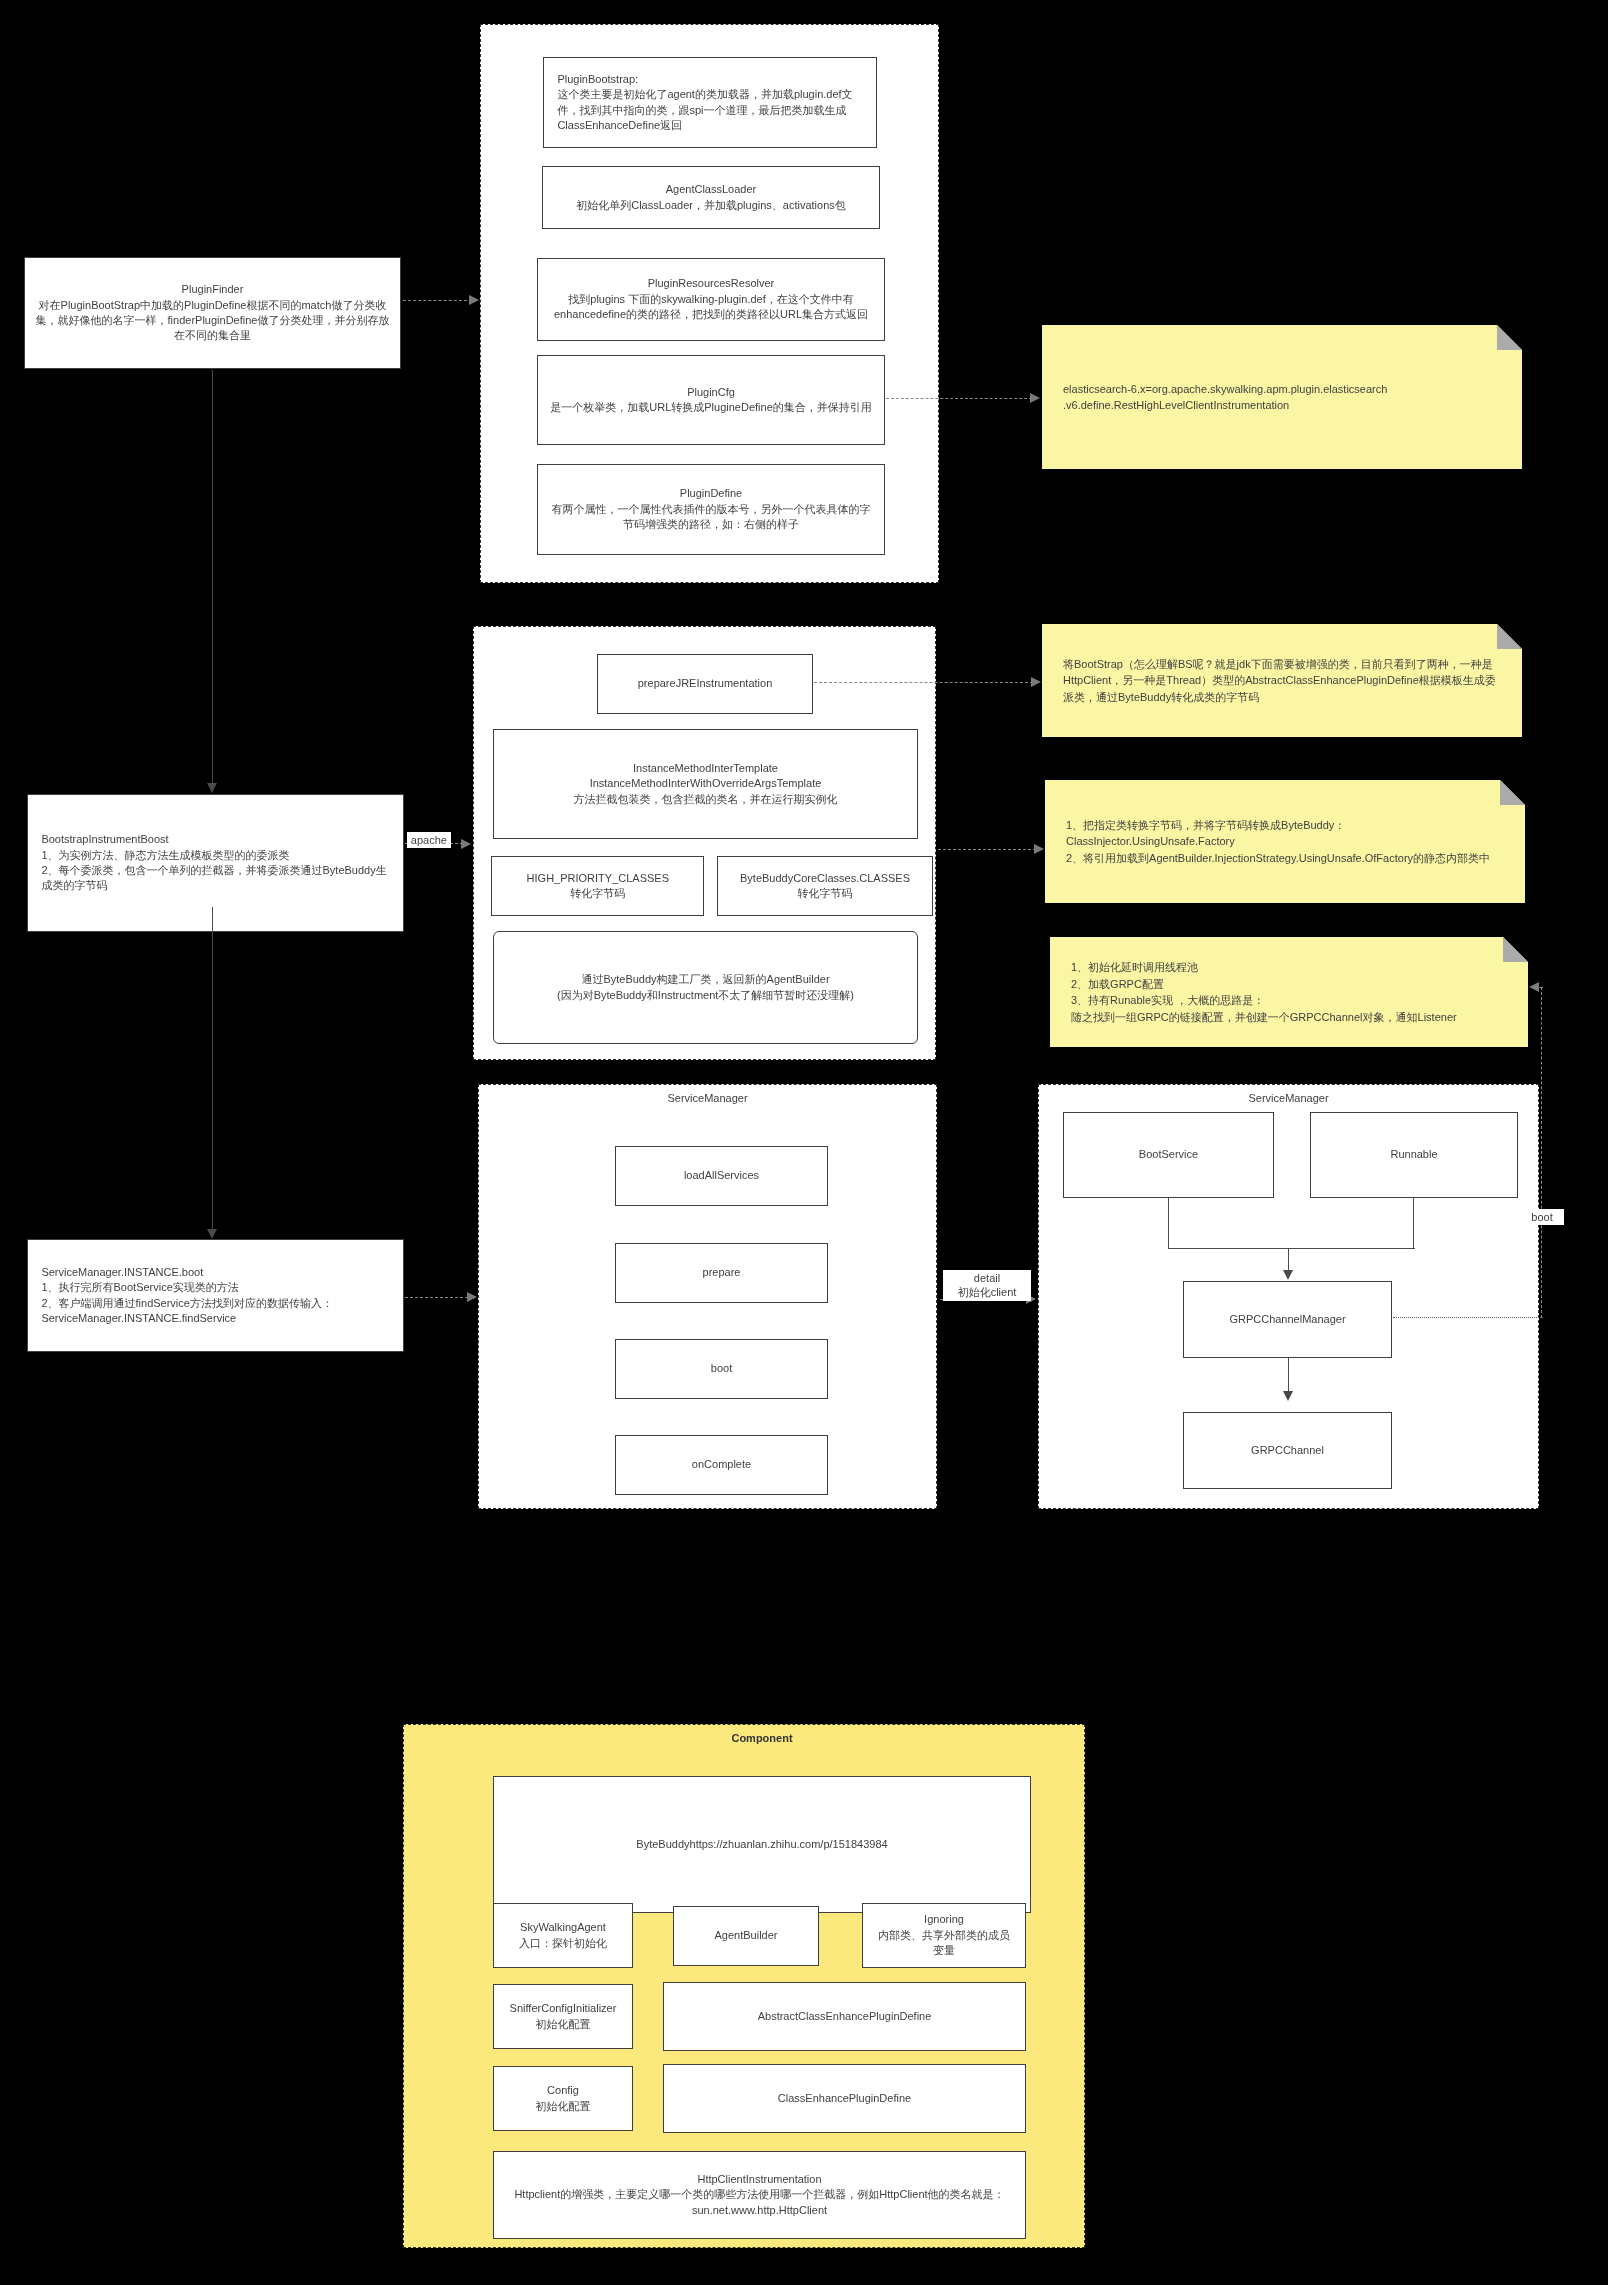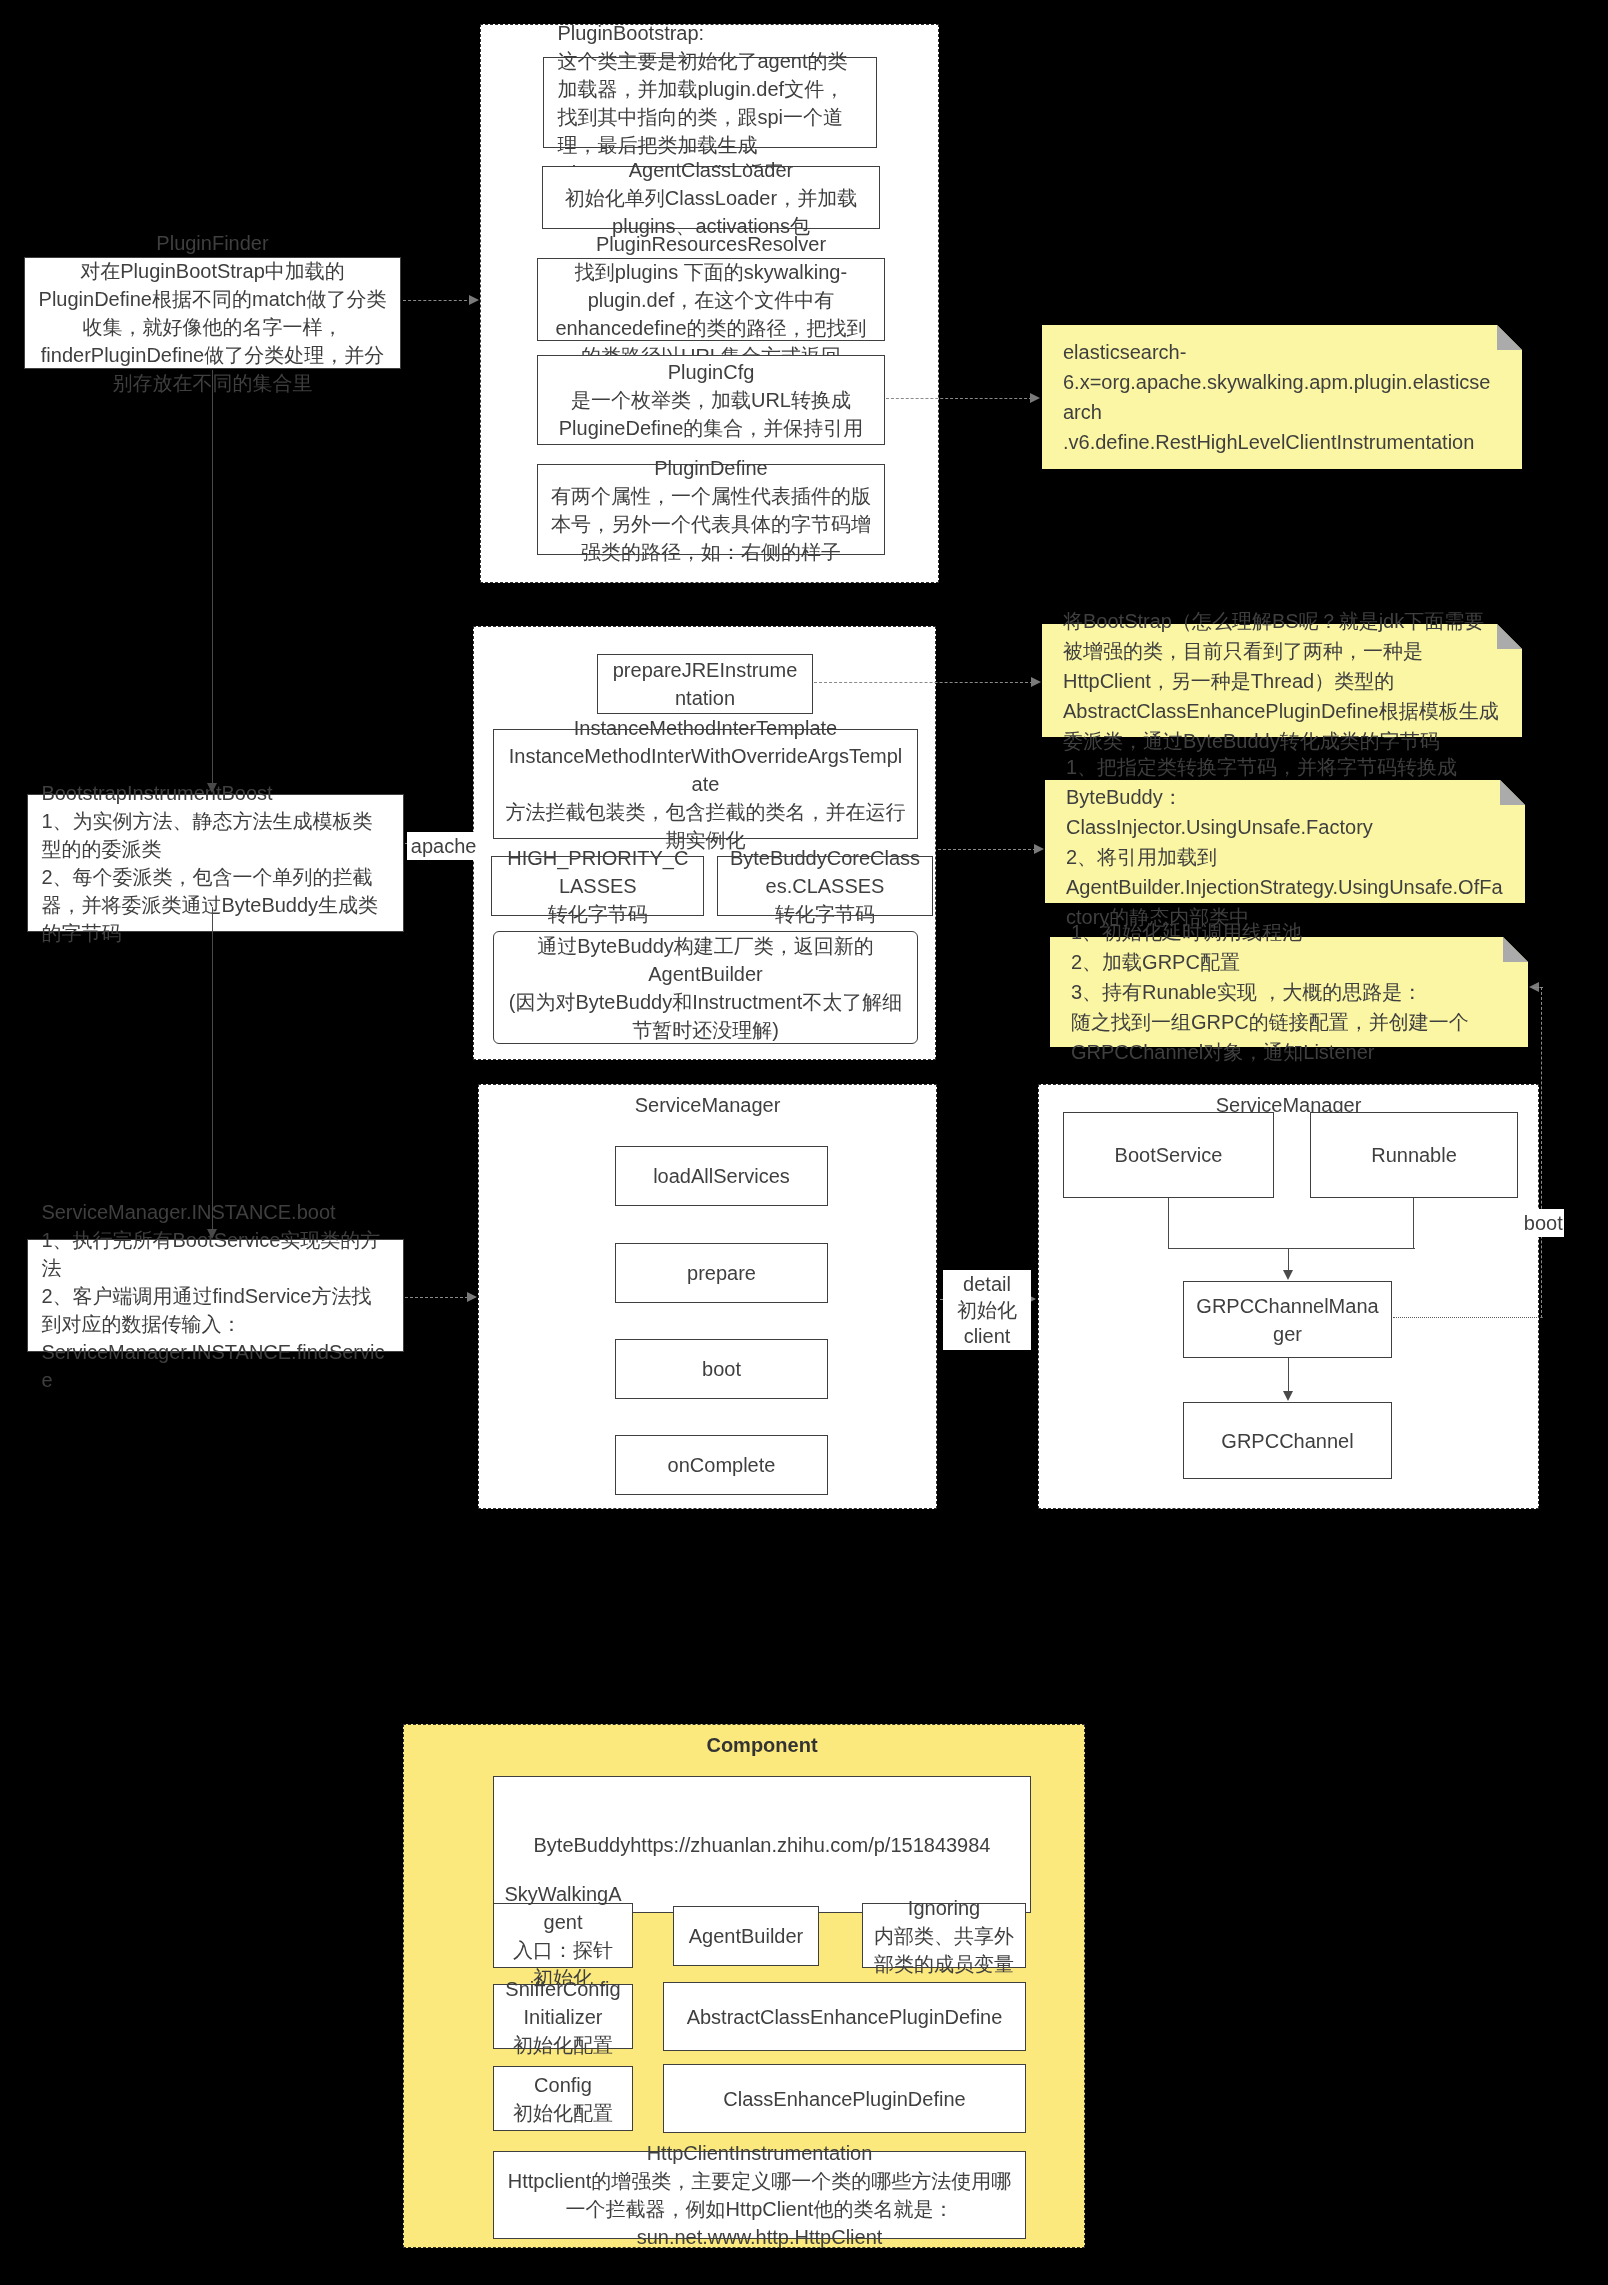--- a/index.html
+++ b/index.html
@@ -1,20 +1,20 @@
 <!DOCTYPE html>
 <html><head>
 <meta charset="utf-8">
 <style>
   * { margin:0; padding:0; box-sizing:border-box; }
   html,body { background:#000; }
   #canvas {
     position:relative; width:1608px; height:2285px; background:#000;
     font-family:"Liberation Sans","DejaVu Sans",sans-serif; color:#3f3f3f;
-    font-size:20px; line-height:1.4;
+    font-size:11px; line-height:1.4;
   }
   .container { position:absolute; background:#fff; border:1.9px dashed #2e2e2e; }
   .container.yellow { background:#fce97d; }
   .ctitle { position:absolute; top:5.8px; left:0; width:100%; text-align:center; color:#3f3f3f; }
   .ctitle.bold { font-weight:bold; color:#333;padding-left:36px; }
   .box { position:absolute; background:#fff; border:1.9px solid #3f3f3f;
          display:flex; flex-direction:column; justify-content:center; align-items:center;
          text-align:center; padding:5.8px 9.6px; }
   .box.left { align-items:flex-start; text-align:left; padding:7.7px 13.4px; }
   .box .t, .box .b { white-space:pre-line; width:100%; overflow-wrap:anywhere; }
@@ -169,21 +169,21 @@
     <div class="solid-v" style="left:129px; top:113px; height:50px;"></div>
     <div class="solid-v" style="left:374px; top:113px; height:50px;"></div>
     <div class="solid-h" style="left:129px; top:163px; width:247px;"></div>
     <div class="solid-v" style="left:249px; top:163px; height:23px;"></div>
     <div class="ah-d" style="left:244px; top:185px;"></div>
     <div class="box" style="left:144px; top:196px; width:209px; height:77px;">
       <div class="t">GRPCChannelManager</div>
     </div>
     <div class="solid-v" style="left:249px; top:273px; height:35px;"></div>
     <div class="ah-d" style="left:244px; top:306px;"></div>
-    <div class="box" style="left:144px; top:317px; width:209px; height:77px;">
+    <div class="box" style="left:144px; top:327px; width:209px; height:77px;">
       <div class="t">GRPCChannel</div>
     </div>
   </div>
 
   <div class="dash-h" style="left:403px; top:300px; width:69px;"></div>
   <div class="ah-r" style="left:469px; top:295px;"></div>
 
   <div class="dash-h" style="left:886px; top:398px; width:146px;"></div>
   <div class="ah-r" style="left:1030px; top:393px;"></div>
 

